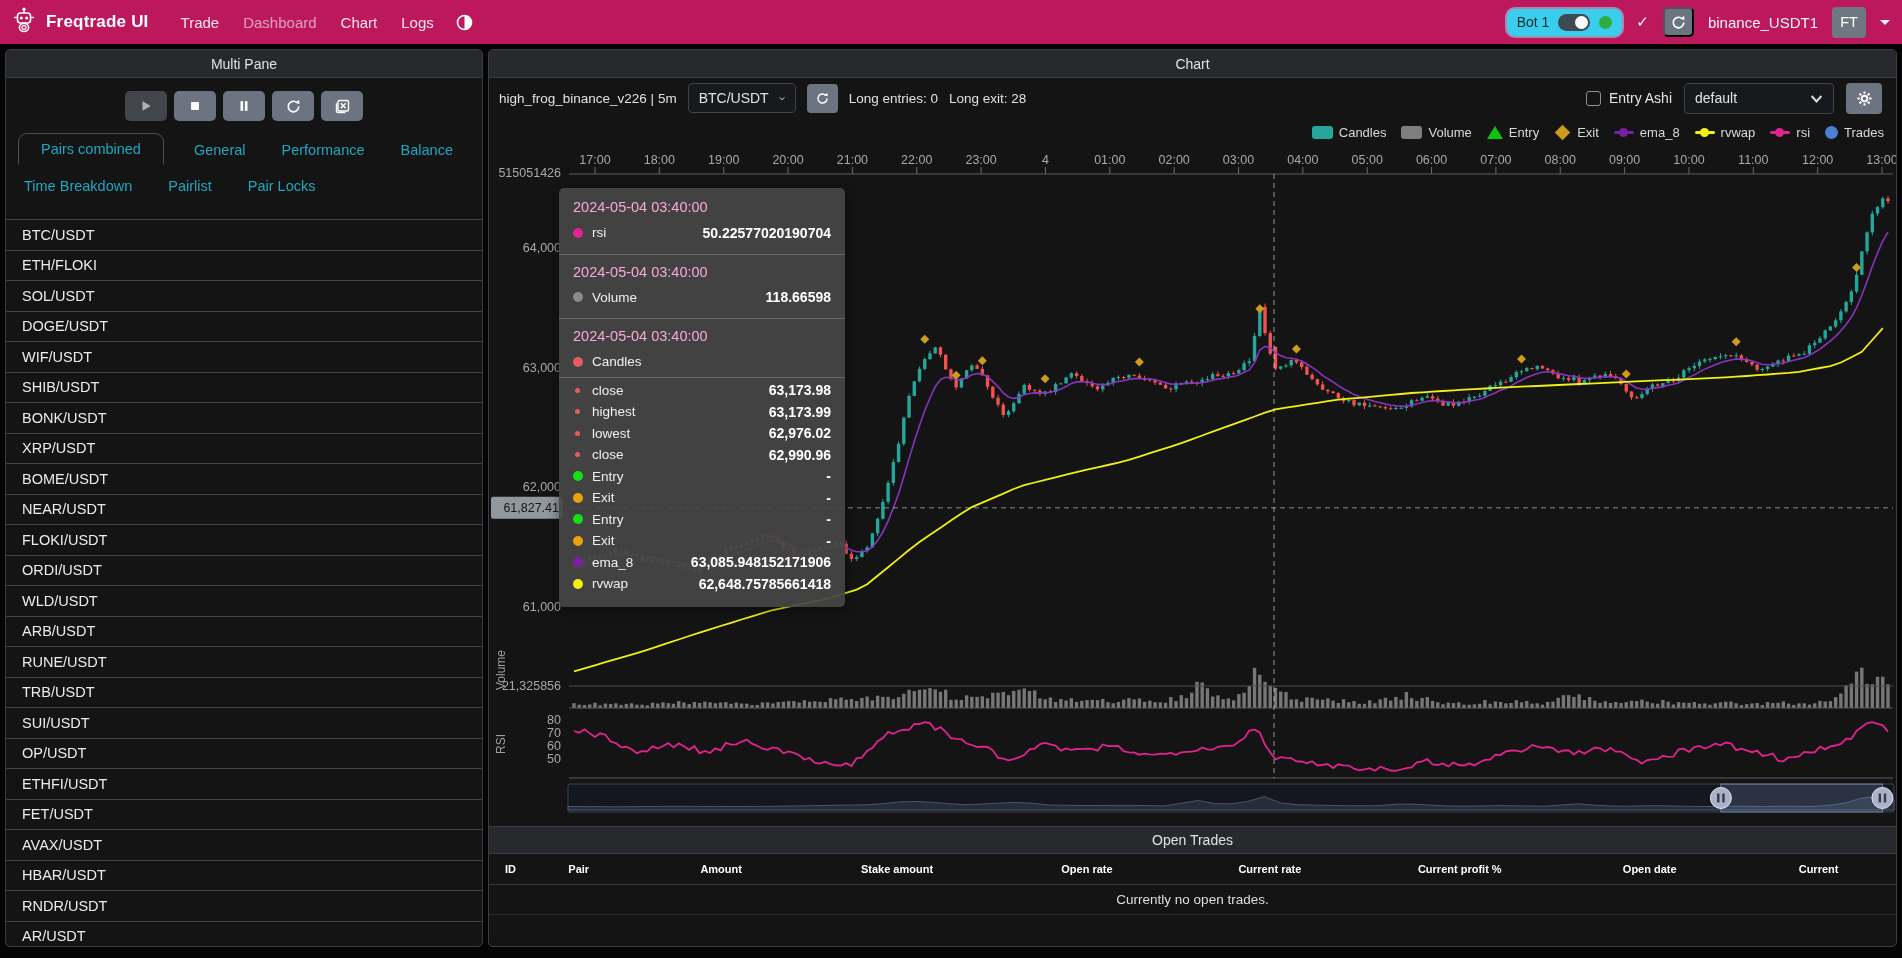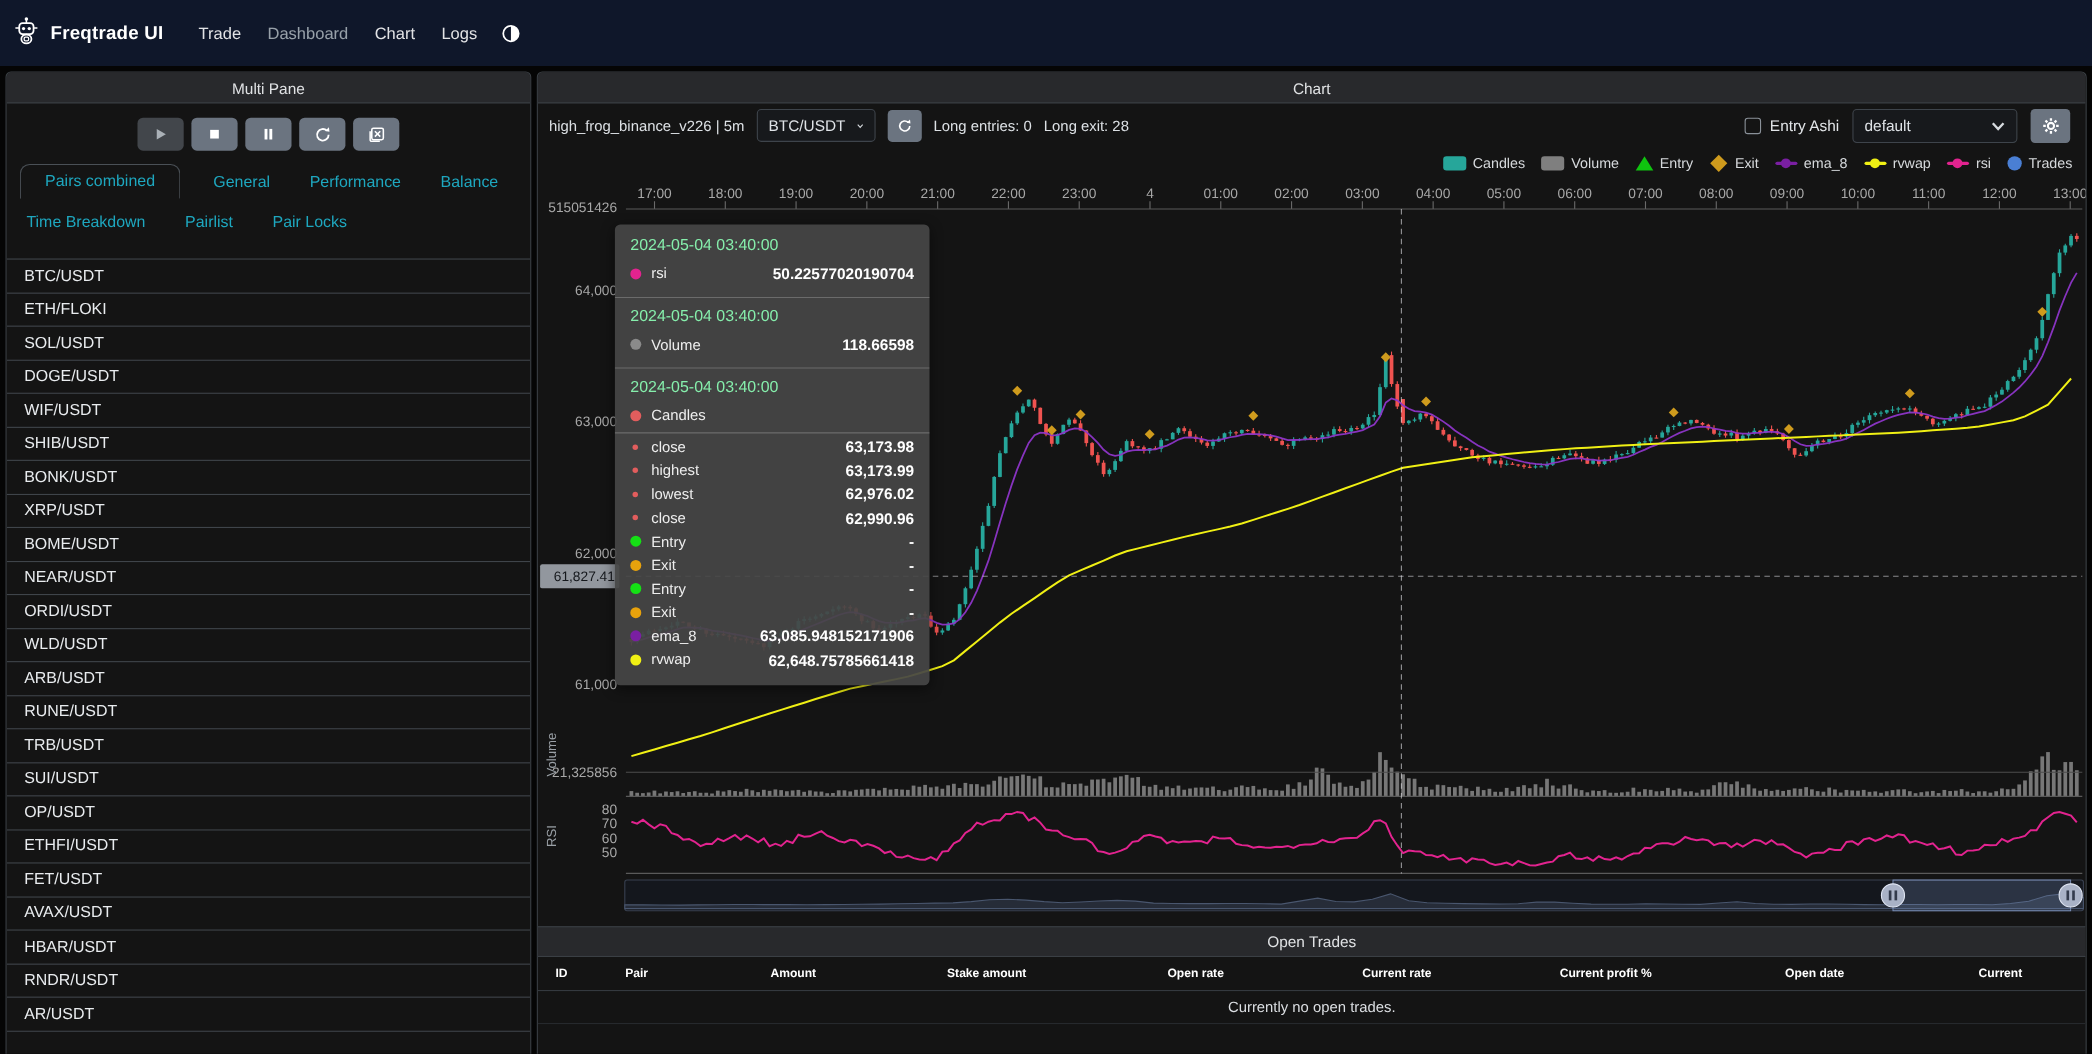--- a/index.html
+++ b/index.html
@@ -1,19 +1,19 @@
 <!DOCTYPE html>
 <html><head>
 <meta charset="utf-8">
 <style>
   * { margin:0; padding:0; box-sizing:border-box; }
   html,body { width:1902px; height:958px; overflow:hidden; background:#050505;
     font-family:"Liberation Sans", sans-serif; }
   
-  .navbar { height:60px; background:#0f172a; display:flex; align-items:center; padding:0 12px; gap:18px; }
+  .navbar { height:44px; background:#be185d; display:flex; align-items:center; padding:0 12px; gap:18px; }
   .brand-wrap { display:flex; align-items:center; gap:10px; }
   .brand { color:#fff; font-size:17px; font-weight:bold; letter-spacing:.2px; }
   .nav-items { display:flex; align-items:center; gap:24px; list-style:none; margin-left:14px; }
   .nav-items li { color:rgba(255,255,255,.88); font-size:15px; cursor:pointer; }
   .nav-items li.dim { color:rgba(235,245,247,.62); }
   .theme-btn { margin-left:4px; display:flex; align-items:center; }
   .nav-right { margin-left:auto; display:flex; align-items:center; gap:14px; }
   .bot-badge { background:#3bcdec; border-radius:8px; padding:5px 10px; display:flex; align-items:center; gap:9px;
     box-shadow:0 0 0 2px rgba(150,230,250,.55); }
   .bot-badge .bot-label { color:#0b2b33; font-size:14px; }
@@ -69,21 +69,21 @@
   .lm-linedot .d { position:absolute; left:5px; top:2px; width:9px; height:9px; border-radius:50%; }
   .lm-circ { width:13px; height:13px; border-radius:50%; display:inline-block; }
   svg.chart { display:block; }
   text.axlbl { font-size:12.5px; fill:#a8a8a8; font-family:"Liberation Sans",sans-serif; }
   text.rotlbl { font-size:12px; fill:#9aa0a6; font-family:"Liberation Sans",sans-serif; }
   
   .chart-tooltip { position:absolute; left:70px; top:138px; width:286px; background:rgba(70,70,70,.93);
     border-radius:5px; color:#fff; pointer-events:none; z-index:5; padding:2px 0; box-shadow:0 3px 12px rgba(0,0,0,.45); }
   .tt-section { padding:9px 14px 10px; }
   .tt-div { border-top:1px solid rgba(255,255,255,.22); margin:0; }
-  .tt-time { font-size:14.5px; color:#86efac; margin-bottom:7px; }
+  .tt-time { font-size:14.5px; color:#f9a8d4; margin-bottom:7px; }
   .tt-row { display:flex; align-items:center; height:21.5px; font-size:13.5px; }
   .tt-dot { width:10px; height:10px; border-radius:50%; margin-right:9px; flex:none; }
   .tt-dot.small { width:5px; height:5px; margin-left:2px; margin-right:12px; }
   .tt-label { color:#eee; }
   .tt-val { margin-left:auto; font-weight:bold; font-size:14px; color:#fff; }
   .tt-hdr-div { border-top:1px solid rgba(255,255,255,.22); margin:4px 0 2px -14px; width:286px; }
   
   .ot-header { height:28px; flex:none; background:#28292c; border-top:1px solid #3a3f44; border-bottom:1px solid #3a3f44;
     color:#e0e2e4; font-size:14px; display:flex; align-items:center; justify-content:center; }
   .ot-grid { display:grid; grid-template-columns:4.5% 6.5% 11% 14% 13% 13% 14% 13% 11%; }
@@ -117,20 +117,39 @@
       <li class="dim">Dashboard</li>
       <li>Chart</li>
       <li>Logs</li>
     </ul>
   <span class="theme-btn">
     <svg width="17" height="17" viewBox="0 0 16 16">
       <circle cx="8" cy="8" r="6.6" fill="none" stroke="#fff" stroke-width="1.5"></circle>
       <path d="M8 1.4 a6.6 6.6 0 0 1 0 13.2 Z" fill="#fff"></path>
     </svg>
   </span>
+  <div class="nav-right">
+    <div class="bot-badge">
+      <span class="bot-label">Bot 1</span>
+      <span class="toggle">
+          <span class="knob"></span>
+        </span>
+      <span class="status-dot"></span>
+    </div>
+    <span class="check">✓</span>
+    <button class="nav-reload">
+      <svg width="15" height="15" viewBox="0 0 16 16">
+        <path d="M13.6 8 a5.6 5.6 0 1 1 -1.7 -4" fill="none" stroke="#fff" stroke-width="1.8"></path>
+        <polygon points="13.9,0.8 14.4,5.2 10.1,4.3" fill="#fff"></polygon>
+      </svg>
+    </button>
+    <span class="bot-name">binance_USDT1</span>
+    <div class="avatar">FT</div>
+    <span class="caret-down"></span>
+  </div>
 </div>
 
 <div class="main">
 
   <div class="panel panel-left">
     <div class="panel-header">Multi Pane</div>
     <div class="side-toolbar">
       <button class="btn-icon disabled">
         <svg width="14" height="14" viewBox="0 0 16 16">
             <polygon points="4,2.5 13.5,8 4,13.5" fill="#aab1b7"></polygon>
@@ -178,20 +197,21 @@
         <div class="pair-row">BTC/USDT</div>
         <div class="pair-row">ETH/FLOKI</div>
         <div class="pair-row">SOL/USDT</div>
         <div class="pair-row">DOGE/USDT</div>
         <div class="pair-row">WIF/USDT</div>
         <div class="pair-row">SHIB/USDT</div>
         <div class="pair-row">BONK/USDT</div>
         <div class="pair-row">XRP/USDT</div>
         <div class="pair-row">BOME/USDT</div>
         <div class="pair-row">NEAR/USDT</div>
+        <div class="pair-row">FLOKI/USDT</div>
         <div class="pair-row">ORDI/USDT</div>
         <div class="pair-row">WLD/USDT</div>
         <div class="pair-row">ARB/USDT</div>
         <div class="pair-row">RUNE/USDT</div>
         <div class="pair-row">TRB/USDT</div>
         <div class="pair-row">SUI/USDT</div>
         <div class="pair-row">OP/USDT</div>
         <div class="pair-row">ETHFI/USDT</div>
         <div class="pair-row">FET/USDT</div>
         <div class="pair-row">AVAX/USDT</div>

